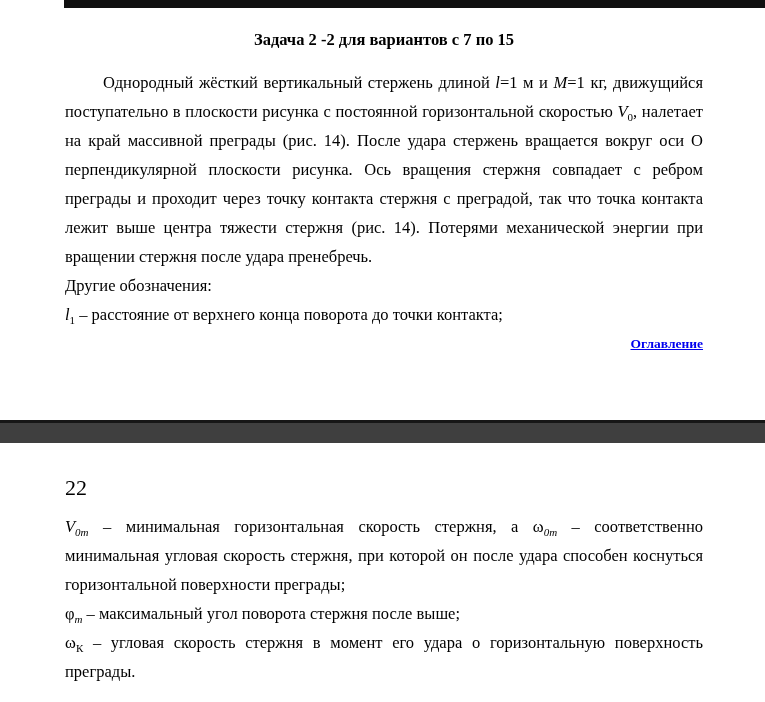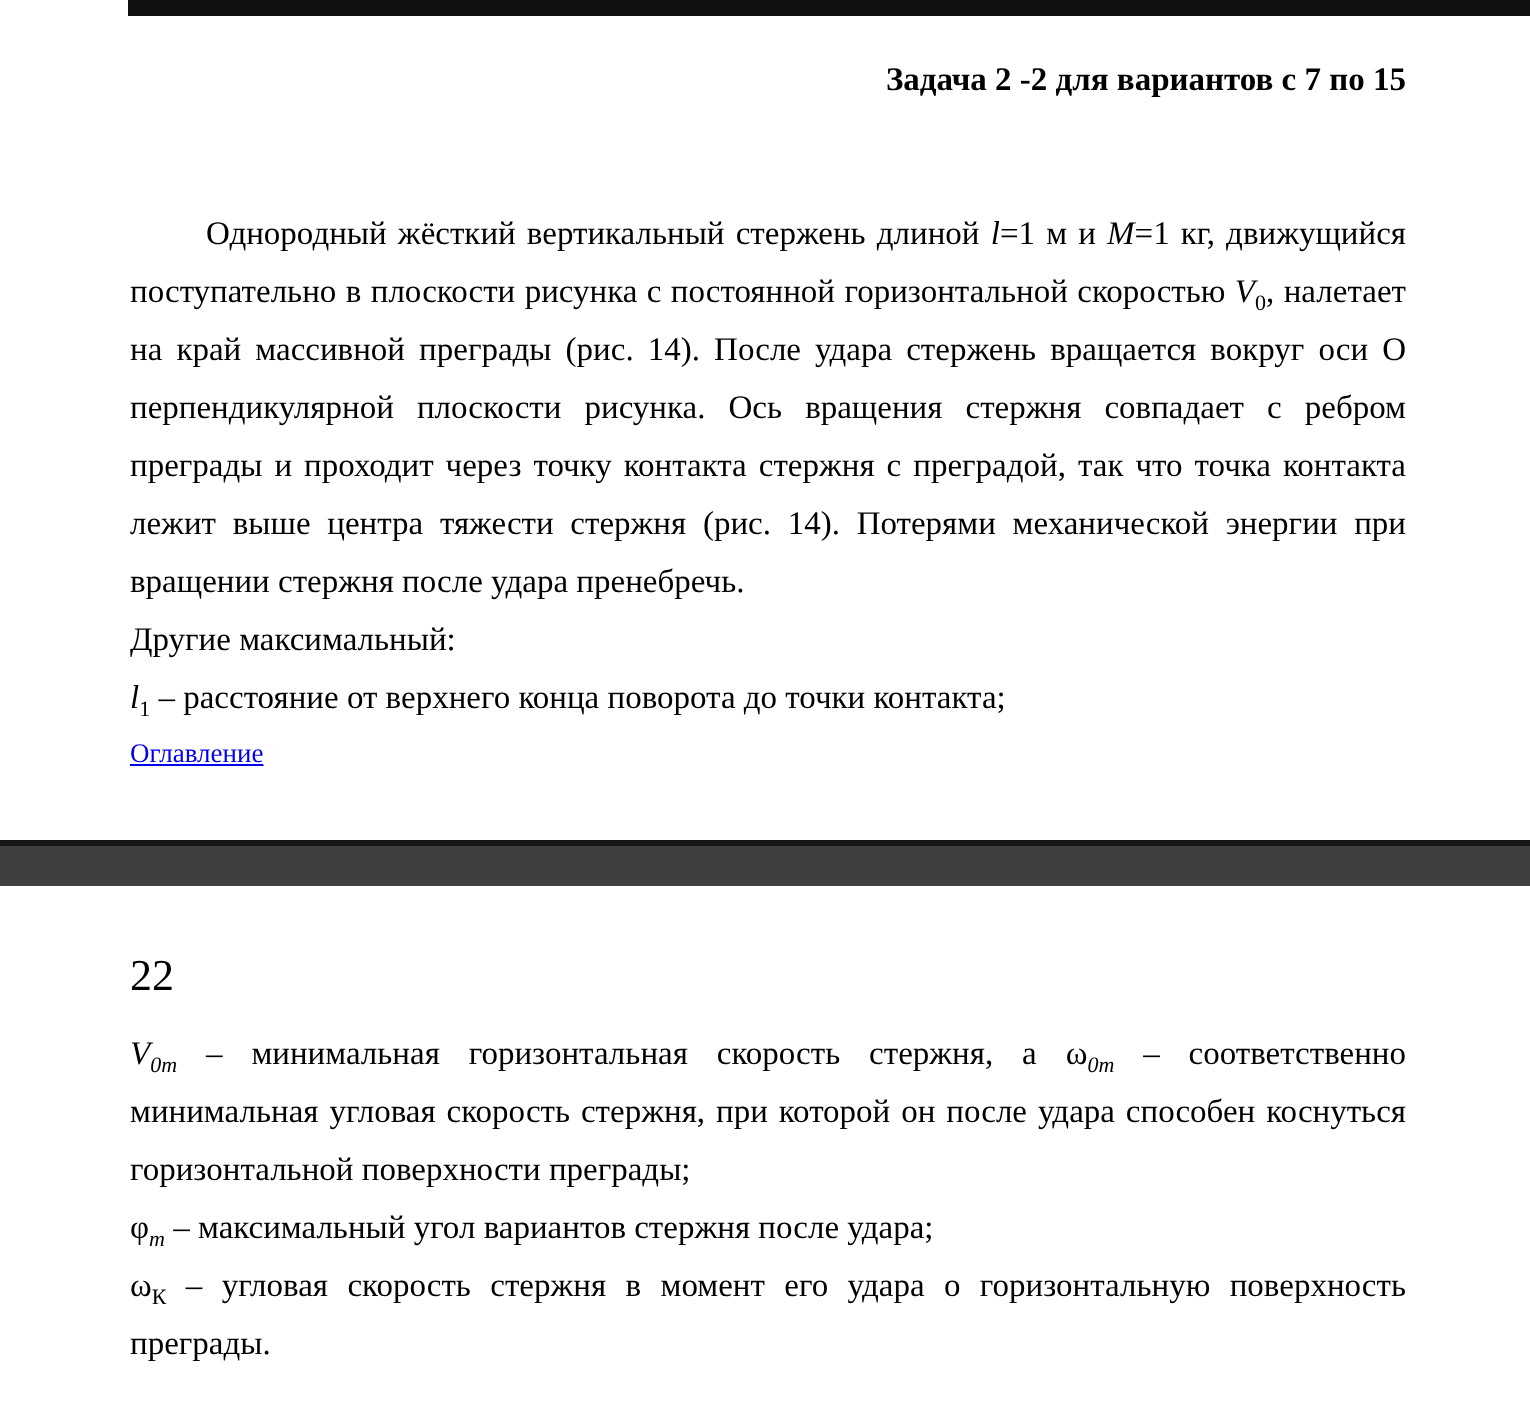--- a/index.html
+++ b/index.html
@@ -20,35 +20,35 @@
   .page-sep {
     position: absolute; top: 420px; left: 0; width: 765px; height: 23px;
     background: #3f3f3f;
     border-top: 3px solid #161616;
   }
 
   .page1 { position: absolute; top: 30px; left: 65px; right: 62px; }
   .page2 { position: absolute; top: 478px; left: 65px; right: 62px; }
 
   .doc-title {
-    text-align: right;
+    text-align: center;
     font-size: 16.5px;
     font-weight: bold;
     line-height: 20px;
-    margin-bottom: 52px;
+    margin-bottom: 18px;
   }
 
   .body-text { font-size: 16.5px; line-height: 29px; }
   .jpara { text-align: justify; }
   .indent { text-indent: 38px; }
 
   .i { font-style: italic; }
   .sub { font-size: 11px; vertical-align: -4px; line-height: 0; }
 
-  .link-row { text-align: left; margin-top: 5px; line-height: 18px; }
+  .link-row { text-align: right; margin-top: 5px; line-height: 18px; font-weight: bold; }
   .toc-link {
     color: #0000ee;
     font-size: 13.5px;
     text-decoration: underline;
     cursor: pointer;
   }
 
   .reference {
     font-size: 13.5px;
     line-height: 23px;
@@ -68,39 +68,39 @@
 <div class="canvas">
 
   <div class="top-edge"></div>
 
   <div class="page1">
 
     <div class="doc-title">Задача 2 -2 для вариантов с 7 по 15</div>
 
     <p class="body-text jpara indent"><span>Однородный жёсткий вертикальный стержень длиной </span><span class="i">l</span><span>=1 м и </span><span class="i">M</span><span>=1 кг, движущийся поступательно в плоскости рисунка с постоянной горизонтальной скоростью </span><span class="i">V</span><span class="sub">0</span><span>, налетает на край массивной преграды (рис. 14). После удара стержень вращается вокруг оси О перпендикулярной плоскости рисунка. Ось вращения стержня совпадает с ребром преграды и проходит через точку контакта стержня с преградой, так что точка контакта лежит выше центра тяжести стержня (рис. 14). Потерями механической энергии при вращении стержня после удара пренебречь.</span></p>
 
-    <p class="body-text">Другие максимальный:</p>
+    <p class="body-text">Другие обозначения:</p>
 
     <p class="body-text"><span class="i">l</span><span class="sub">1</span><span> – расстояние от верхнего конца поворота до точки контакта;</span></p>
 
     <div class="link-row">
       <a href="#" class="toc-link">Оглавление</a>
     </div>
 
 
   </div>
 
   <div class="page-sep"></div>
 
   <div class="page2">
 
     <div class="page-number">22</div>
 
 
     <p class="body-text jpara"><span class="i">V</span><span class="sub i">0m</span><span> – минимальная горизонтальная скорость стержня, а ω</span><span class="sub i">0m</span><span> – соответственно минимальная угловая скорость стержня, при которой он после удара способен коснуться горизонтальной поверхности преграды;</span></p>
 
-    <p class="body-text jpara"><span>φ</span><span class="sub i">m</span><span> – максимальный угол вариантов стержня после удара;</span></p>
+    <p class="body-text jpara"><span>φ</span><span class="sub i">m</span><span> – максимальный угол поворота стержня после выше;</span></p>
 
     <p class="body-text jpara"><span>ω</span><span class="sub">К</span><span> – угловая скорость стержня в момент его удара о горизонтальную поверхность преграды.</span></p>
 
   </div>
 
 </div>
 
 </body></html>

